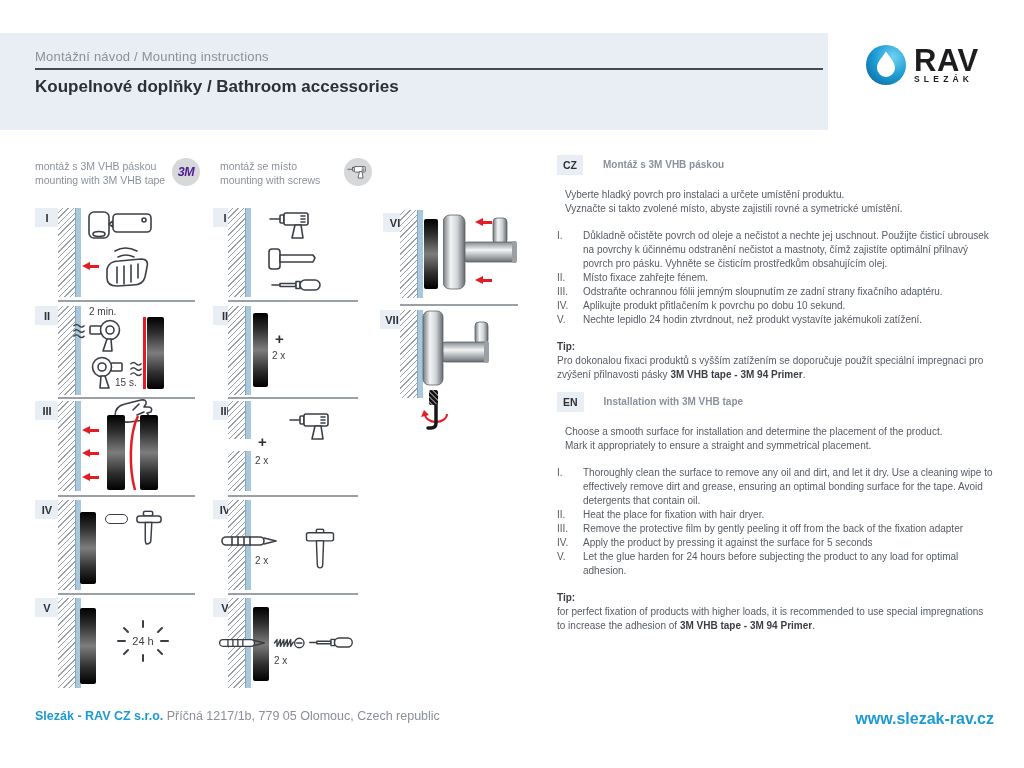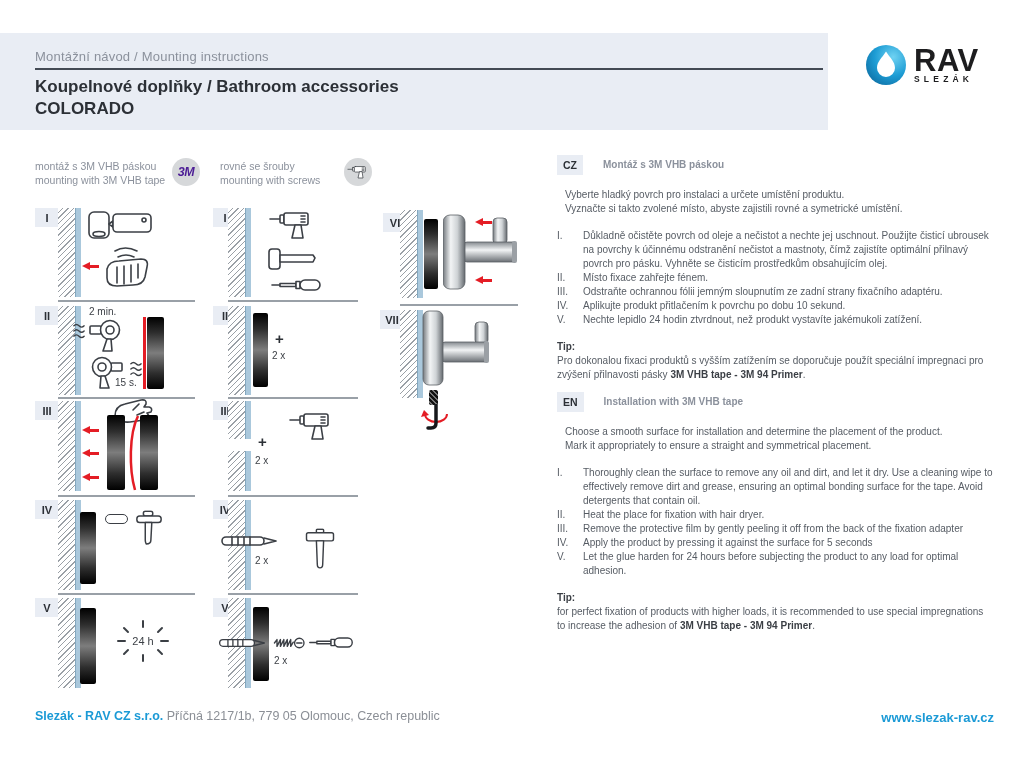--- a/index.html
+++ b/index.html
@@ -47,21 +47,21 @@
   .intro{margin:0 0 13px 8px;}
   .oli{display:flex;}
   .onum{width:26px;flex:none;}
   .otxt{flex:1;}
   .tip{margin:13px 0 0 0;}
   .tip b{color:#3b3f45;}
 
   
   .foot-l{position:absolute;left:35px;top:709px;font-size:12.5px;color:#8b8f96;}
   .foot-l b{color:#1b9ad6;}
-  .foot-r{position:absolute;right:30px;top:710px;font-size:13px;font-weight:bold;color:#1b9ad6;text-decoration:none;}
+  .foot-r{position:absolute;right:30px;top:710px;font-size:16px;font-weight:bold;color:#1b9ad6;text-decoration:none;}
 </style>
 </head>
 <body>
 
 <svg width="0" height="0" style="position:absolute">
   <defs>
     <symbol id="sym-drill" viewBox="0 0 48 36">
       <line x1="2" y1="11" x2="13" y2="11" fill="none"></line>
       <rect x="12" y="7" width="4" height="8" rx="1"></rect>
       <rect x="16" y="5" width="24" height="12" rx="2"></rect>
@@ -134,21 +134,20 @@
   </defs>
 </svg>
 
 <div class="page">
 
   <div class="band"></div>
   <div class="doc-type">Montážní návod / Mounting instructions</div>
   <div class="hrule"></div>
   <div class="h-title">
     <div>Koupelnové doplňky / Bathroom accessories</div>
-    <div>COLORADO</div>
   </div>
   <div class="logo-box">
     <svg width="42" height="42" viewBox="0 0 42 42">
       <defs>
         <radialGradient id="dropg" cx="68%" cy="30%" r="85%">
           <stop offset="0%" stop-color="#6fd2f2"></stop>
             <stop offset="55%" stop-color="#1d9cd4"></stop>
             <stop offset="100%" stop-color="#0e6da2"></stop>
         </radialGradient>
       </defs>
@@ -162,21 +161,21 @@
   </div>
 
   <div class="mhead" style="left:35px;">
     <div>montáž s 3M VHB páskou</div>
     <div>mounting with 3M VHB tape</div>
   </div>
   <div class="round-badge" style="left:172px;">
     <span class="badge-3m-txt">3M</span>
   </div>
   <div class="mhead" style="left:220px;">
-    <div>rovné se šrouby</div>
+    <div>montáž se místo</div>
     <div>mounting with screws</div>
   </div>
   <div class="round-badge" style="left:344px;">
     <svg class="ic" style="position:static" width="22" height="17" viewBox="0 0 48 36">
         <use href="#sym-drill"></use>
       </svg>
   </div>
 
   <div class="step" style="left:35px;top:205px;width:165px;height:96px;">
     <span class="snum">I</span>

